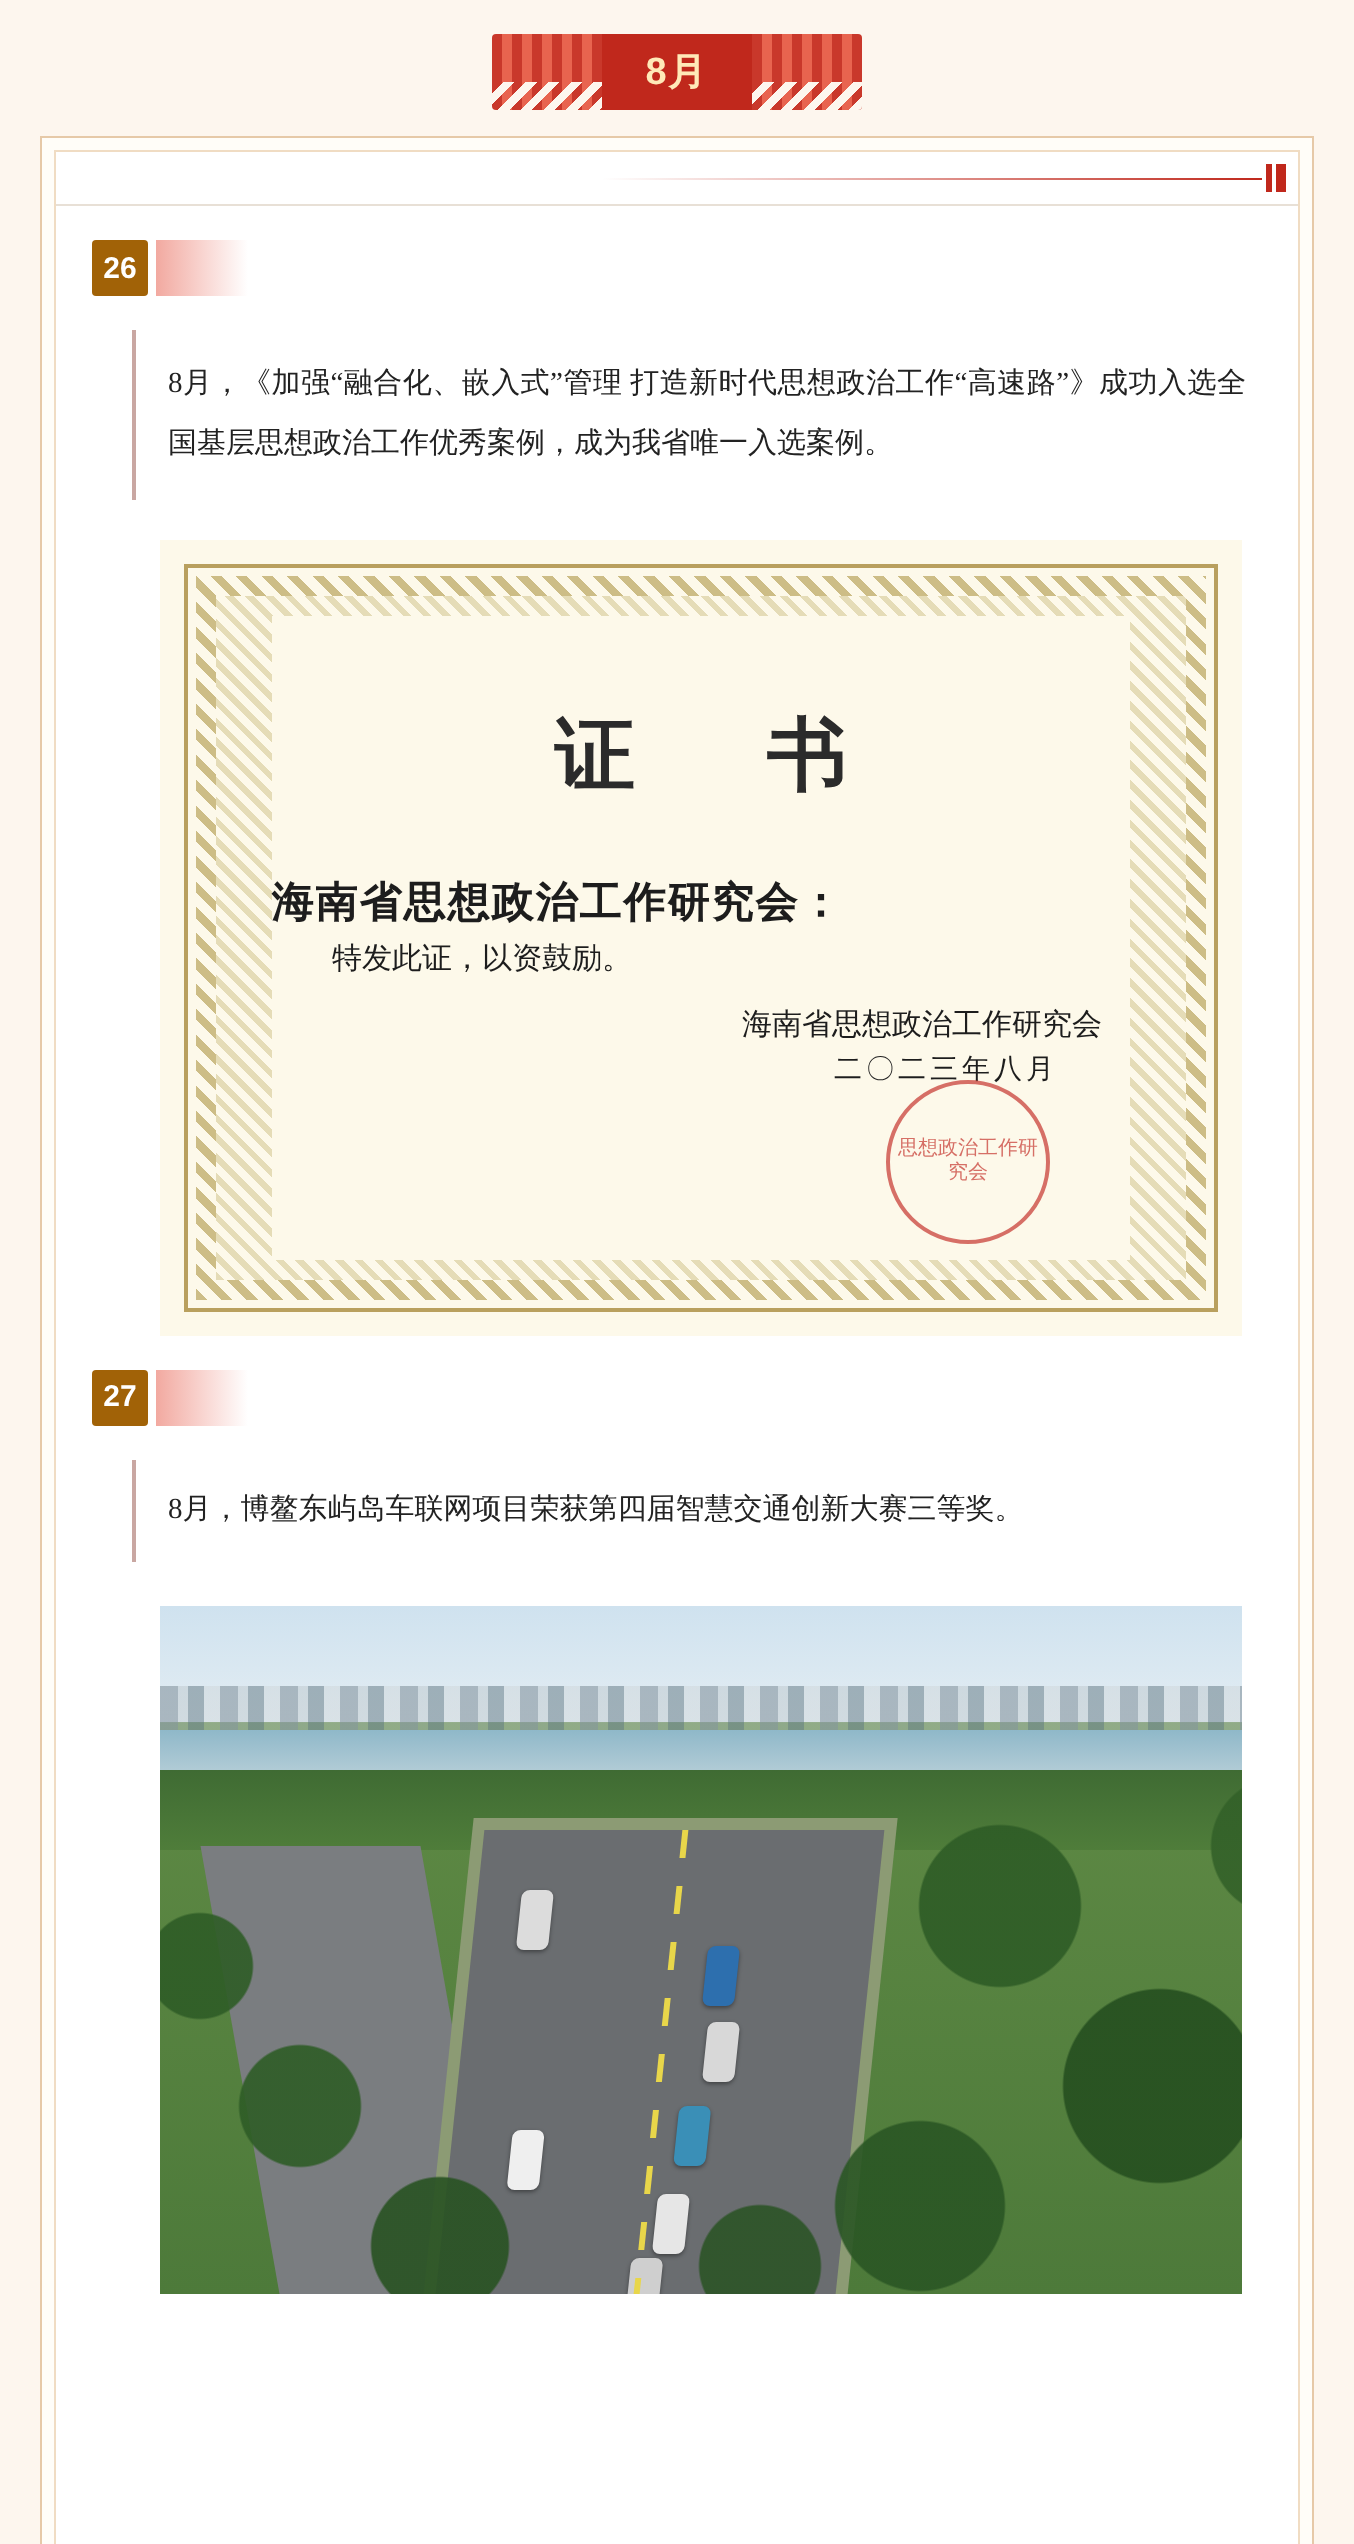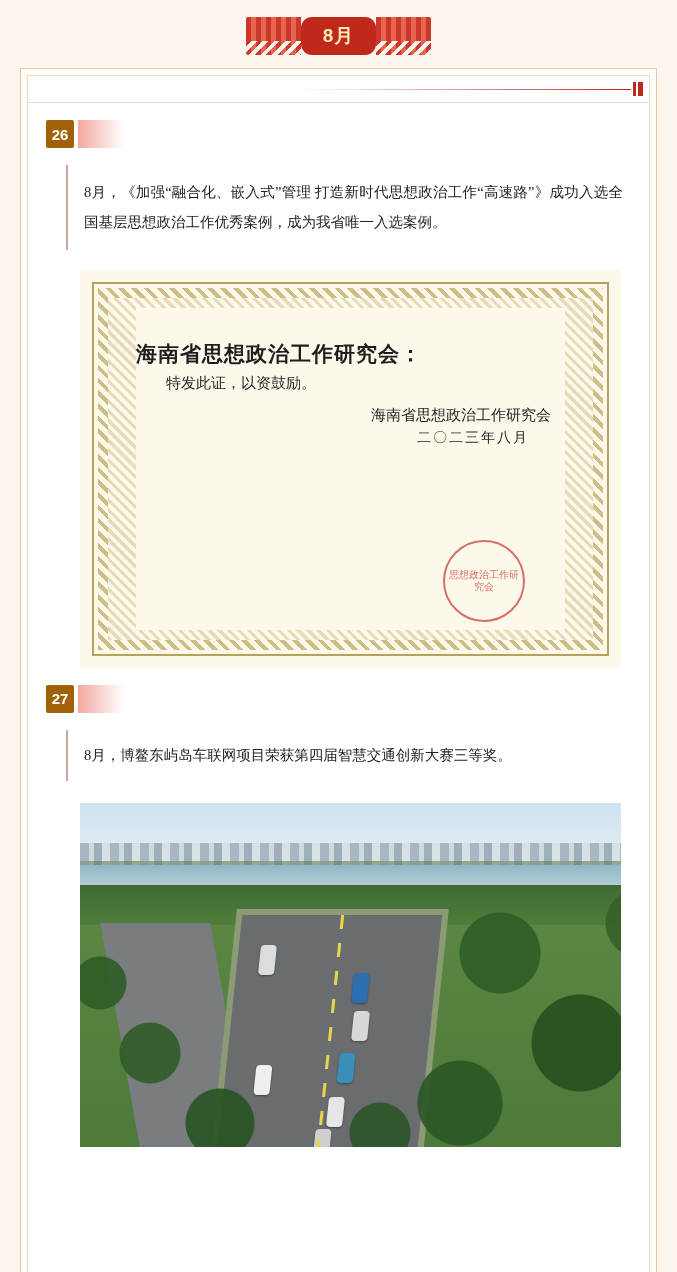--- a/index.html
+++ b/index.html
@@ -51,21 +51,21 @@
   .banner-center {
     background: #c0281c;
     color: #ffe9b8;
     font-size: 19px;
     font-weight: bold;
     letter-spacing: 1px;
     display: flex;
     align-items: center;
     justify-content: center;
     padding: 0 22px;
-    border-radius: 11px;
+    border-radius: 0;
     font-family: "Liberation Sans", sans-serif;
   }
 
   
   .frame {
     position: absolute;
     left: 20px;
     top: 68px;
     right: 20px;
     bottom: 0;
@@ -368,20 +368,21 @@
         <div class="num-badge">26</div>
         <div class="num-tail"></div>
       </div>
       <div class="body-block">8月，《加强“融合化、嵌入式”管理  打造新时代思想政治工作“高速路”》成功入选全国基层思想政治工作优秀案例，成为我省唯一入选案例。</div>
 
       <div class="media">
         <div class="cert">
           <div class="cert-border"></div>
           <div class="cert-orn"></div>
           <div class="cert-inner">
+            <div class="cert-title">证 书</div>
             <div class="cert-salutation">海南省思想政治工作研究会：</div>
             <div class="cert-para2">特发此证，以资鼓励。</div>
             <div class="cert-signer">海南省思想政治工作研究会</div>
             <div class="cert-date">二〇二三年八月</div>
           </div>
           <div class="cert-seal">思想政治工作研究会</div>
         </div>
       </div>
     </div>
 

